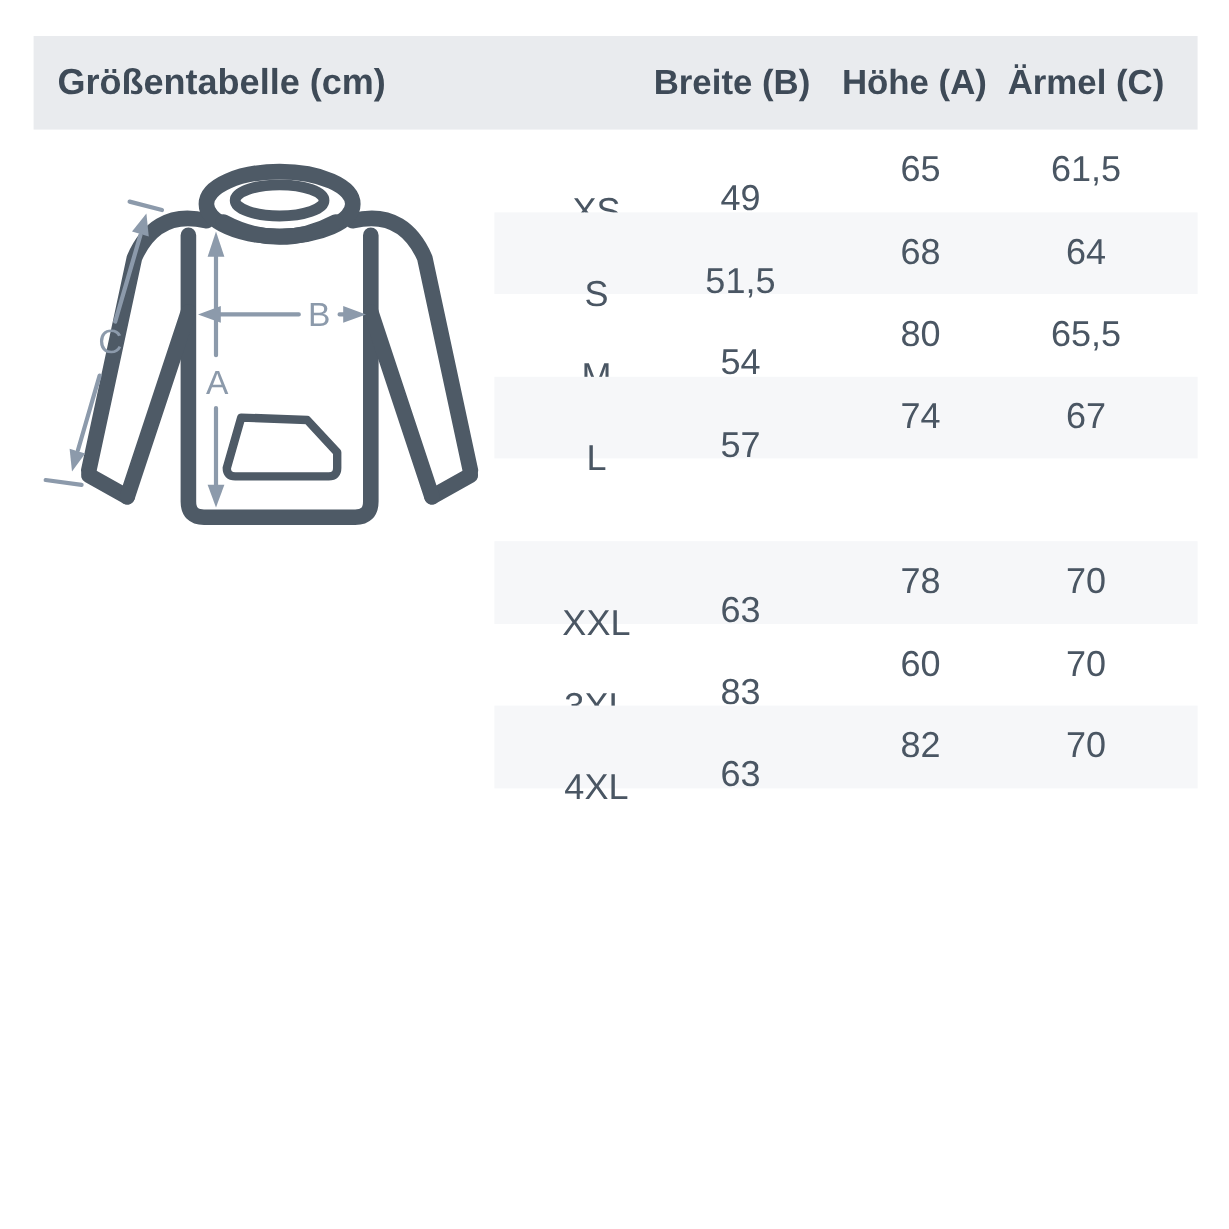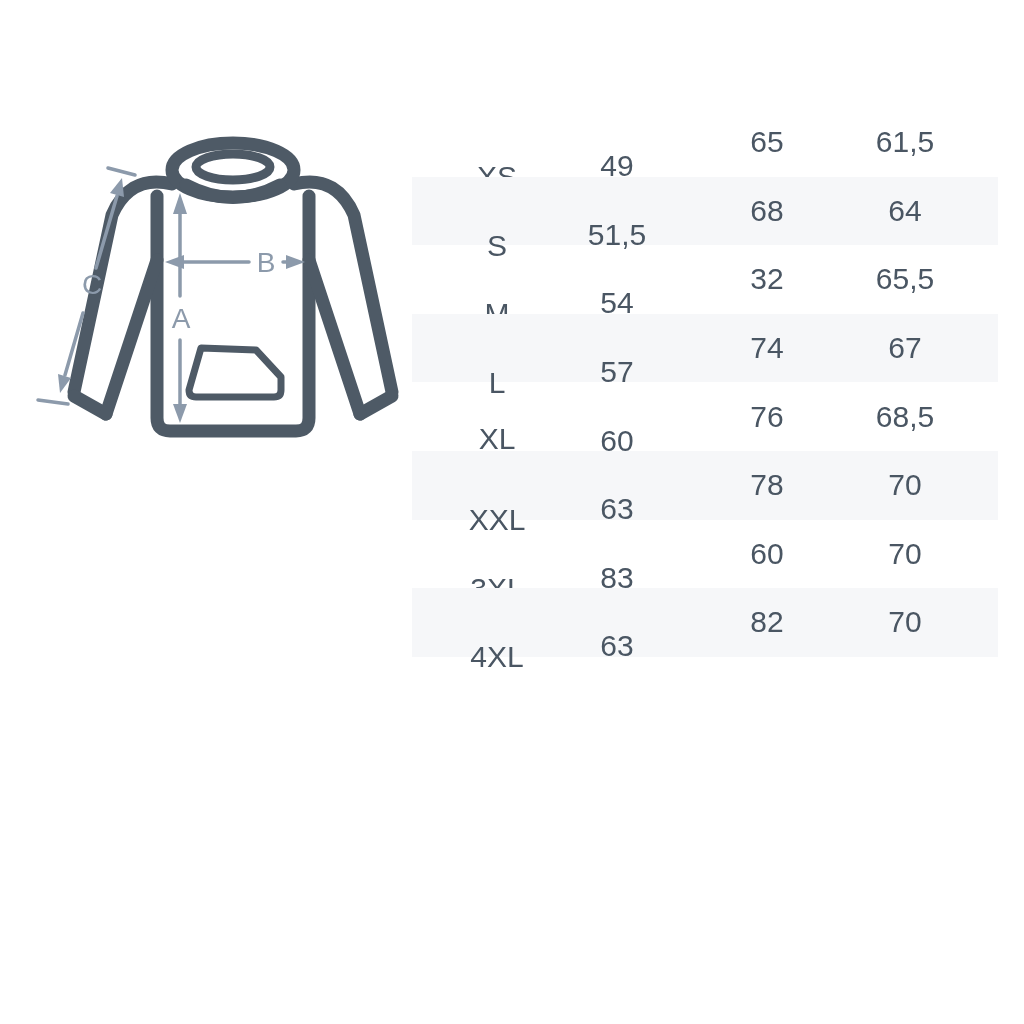--- a/index.html
+++ b/index.html
@@ -49,20 +49,26 @@
     position:absolute; left:48px; top:674px; width:944px;
     font-size:27px; line-height:42px; color:#6f7d8e;
   }
   .footer b { font-weight:bold; }
 </style>
 </head>
 <body>
 
 <div class="sheet">
 
+  <div class="header-bar">
+    <div class="title">Größentabelle (cm)</div>
+    <div class="col-head ch-b">Breite (B)</div>
+    <div class="col-head ch-a">Höhe (A)</div>
+    <div class="col-head ch-c">Ärmel (C)</div>
+  </div>
 
   <svg class="hoodie" width="380" height="330" viewBox="0 0 380 330">
 
     <path class="outline" d="M 121 66 L 121 288 Q 121 301 134 301 L 260 301 Q 273 301 273 288 L 273 66"></path>
 
     <path class="outline" d="M 136 54 C 104 46 86 62 76 85 L 38 262"></path>
     <path class="outline" d="M 38 266 L 70 284"></path>
     <path class="outline" d="M 70 284 L 121 130"></path>
 
     <path class="outline" d="M 258 54 C 290 46 308 62 318 85 L 356 262"></path>
@@ -101,34 +107,28 @@
   </div>
   <div class="trow striped" style="top:176.6px">
     <span class="cell c-size">S</span>
     <span class="cell c-b">51,5</span>
     <span class="cell c-h">68</span>
     <span class="cell c-c">64</span>
   </div>
   <div class="trow" style="top:245.2px">
     <span class="cell c-size">M</span>
     <span class="cell c-b">54</span>
-    <span class="cell c-h">32</span>
+    <span class="cell c-h">80</span>
     <span class="cell c-c">65,5</span>
   </div>
   <div class="trow striped" style="top:313.8px">
     <span class="cell c-size">L</span>
     <span class="cell c-b">57</span>
     <span class="cell c-h">74</span>
     <span class="cell c-c">67</span>
-  </div>
-  <div class="trow" style="top:382.4px">
-    <span class="cell c-size raised">XL</span>
-    <span class="cell c-b">60</span>
-    <span class="cell c-h">76</span>
-    <span class="cell c-c">68,5</span>
   </div>
   <div class="trow striped" style="top:451px">
     <span class="cell c-size">XXL</span>
     <span class="cell c-b">63</span>
     <span class="cell c-h">78</span>
     <span class="cell c-c">70</span>
   </div>
   <div class="trow" style="top:519.6px">
     <span class="cell c-size">3XL</span>
     <span class="cell c-b">83</span>

